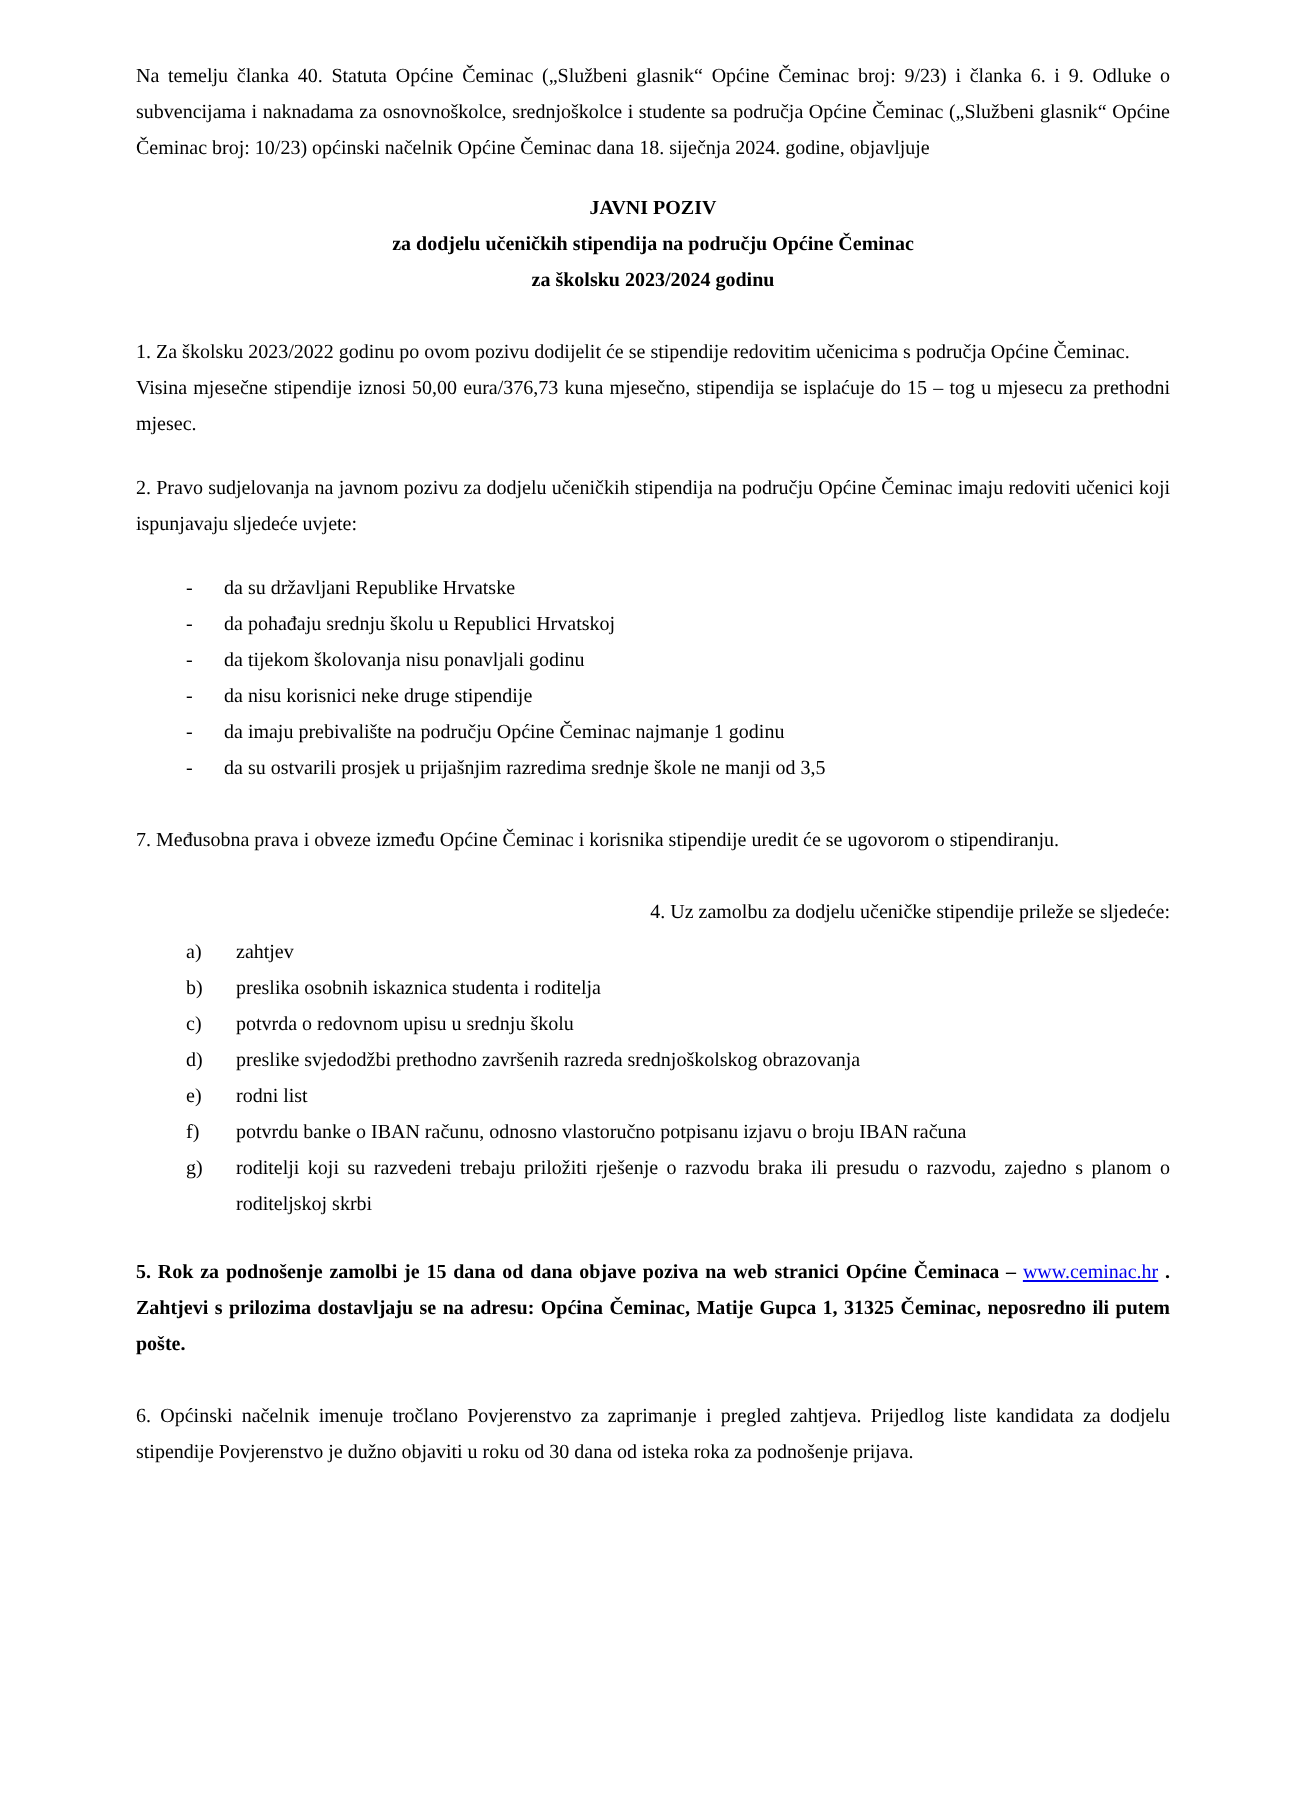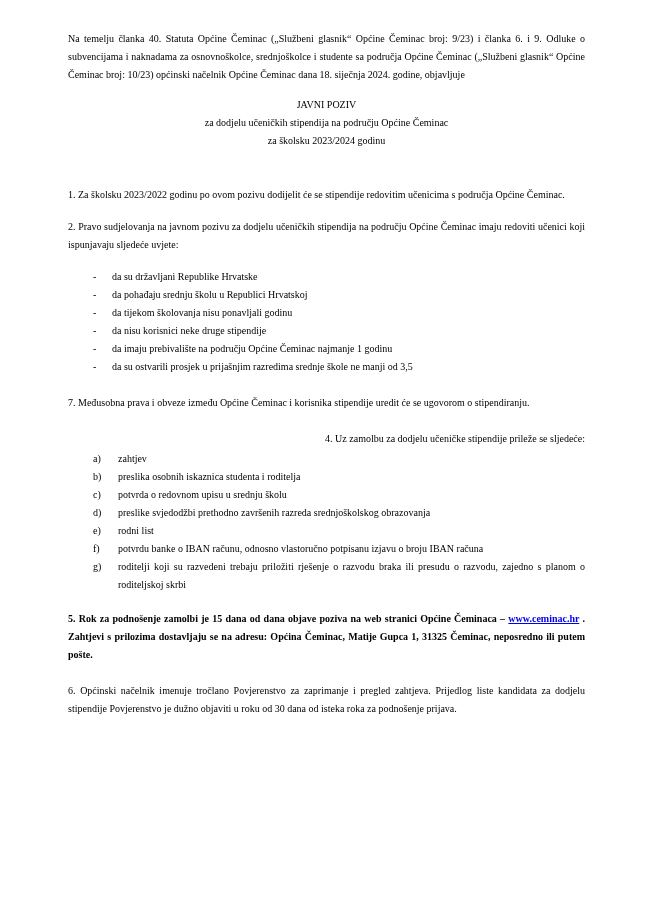--- a/index.html
+++ b/index.html
@@ -20,22 +20,22 @@
     color: #000000;
     overflow: hidden;
   }
   .para {
     text-align: justify;
     margin: 0;
   }
   .intro { margin-bottom: 12px; }
   .title-block {
     text-align: center;
-    font-weight: normal;
-    margin-bottom: 36px;
+    font-weight: bold;
+    margin-bottom: 18px;
   }
   .title-line { text-align: center; }
   .sec1 { margin-bottom: 14px; }
   .sec2-intro { margin-bottom: 14px; }
   .bullet-list { margin-bottom: 18px; }
   .sec3 { margin-bottom: 18px; }
   .sec4-intro { margin-bottom: 2px; text-align: right; }
   .letter-list { margin-bottom: 16px; }
   .sec5 { font-weight: bold; margin-bottom: 18px; }
   .sec6 { margin-bottom: 0; }
@@ -55,39 +55,40 @@
     margin-left: 25px;
     text-align: left;
   }
   .item-text {
     flex: 1 1 auto;
     text-align: justify;
   }
   a.doc-link {
     color: #0000ee;
     text-decoration: underline;
-    font-weight: bold;
+    font-weight: normal;
     cursor: pointer;
   }
 </style>
 </head>
 <body>
 
 <div class="page">
 
   <p class="para intro">Na temelju članka 40.  Statuta Općine Čeminac („Službeni glasnik“ Općine Čeminac broj: 9/23) i članka 6. i 9. Odluke o subvencijama i naknadama za osnovnoškolce, srednjoškolce i studente sa područja Općine Čeminac („Službeni glasnik“ Općine Čeminac broj: 10/23) općinski načelnik Općine Čeminac dana 18. siječnja 2024. godine, objavljuje</p>
 
   <div class="title-block">
     <div class="title-line">JAVNI POZIV</div>
     <div class="title-line">za dodjelu učeničkih stipendija na području Općine Čeminac</div>
     <div class="title-line">za školsku 2023/2024 godinu</div>
   </div>
 
   <div class="sec1">
     <p class="para">1. Za školsku 2023/2022 godinu po ovom pozivu dodijelit će se stipendije redovitim učenicima s područja Općine Čeminac.</p>
+    <p class="para">Visina mjesečne stipendije iznosi 50,00 eura/376,73 kuna mjesečno, stipendija se isplaćuje do 15 – tog u mjesecu za prethodni mjesec.</p>
   </div>
 
   <p class="para sec2-intro">2. Pravo sudjelovanja na javnom pozivu za dodjelu učeničkih stipendija na području Općine Čeminac imaju redoviti učenici koji ispunjavaju sljedeće uvjete:</p>
 
   <div class="bullet-list">
     <div class="list-item">
       <span class="marker">-</span>
       <span class="item-text">da su državljani Republike Hrvatske</span>
     </div>
     <div class="list-item">

